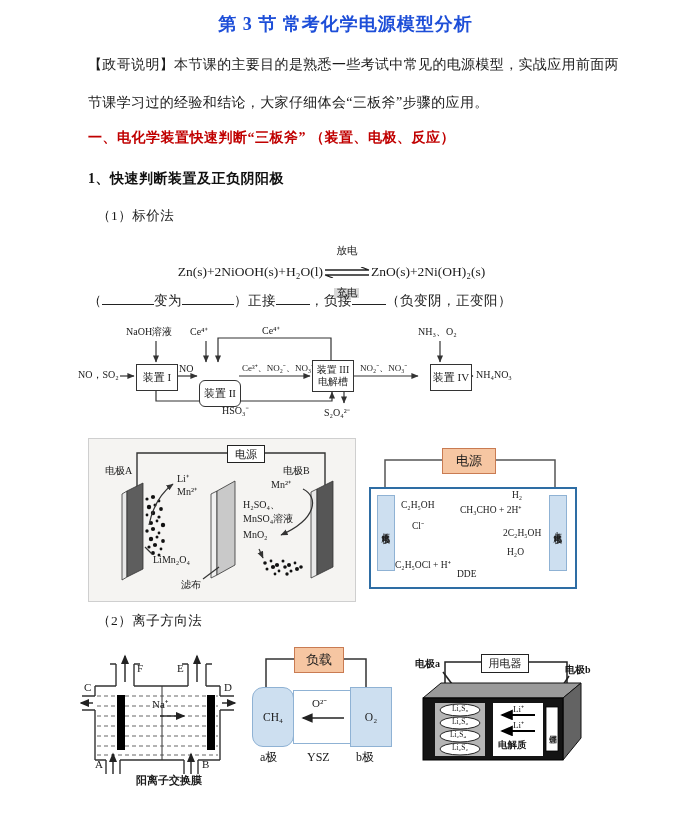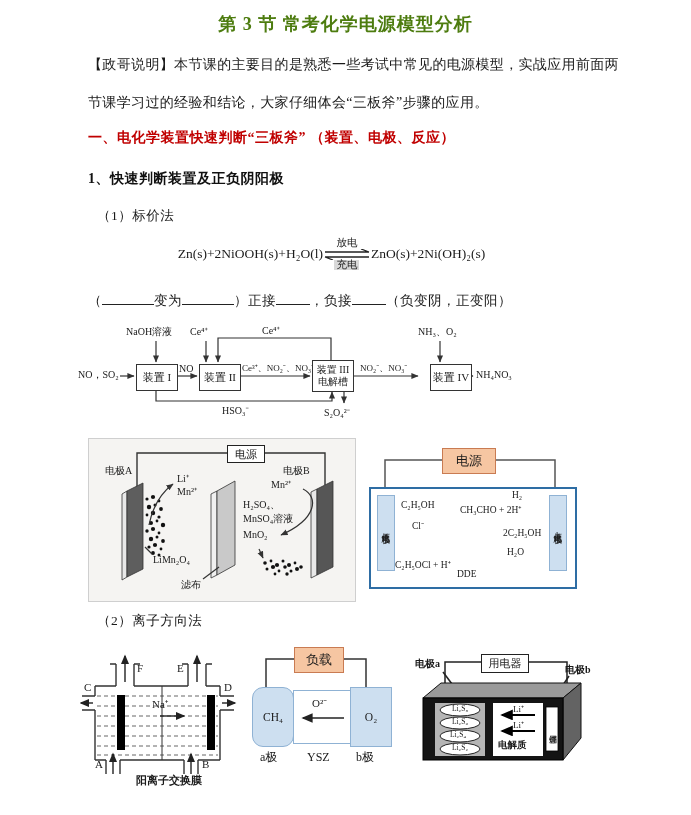--- a/index.html
+++ b/index.html
@@ -1,24 +1,24 @@
 <!DOCTYPE html>
 <html><head>
 <meta charset="utf-8">
 <style>
   html,body{margin:0;padding:0;background:#fff;}
   body{width:691px;height:815px;position:relative;font-family:"Liberation Serif",serif;color:#1a1a1a;overflow:hidden;}
   .abs{position:absolute;}
-  .title{width:691px;text-align:center;font-size:18px;font-weight:bold;color:#4d7c0f;letter-spacing:1px;}
+  .title{width:691px;text-align:center;font-size:18px;font-weight:bold;color:#1d4ed8;letter-spacing:1px;}
   .para{font-size:14px;letter-spacing:0.35px;white-space:nowrap;text-align:center;}
   .h-red{font-size:14px;font-weight:bold;color:#c00000;letter-spacing:0.5px;}
   .h-blk{font-size:14px;font-weight:bold;color:#111;letter-spacing:0.5px;}
   .sub{font-size:13.5px;letter-spacing:0.5px;}
   .eqrow{left:0;right:0;top:234px;display:flex;justify-content:center;align-items:center;font-size:13.5px;transform:translateX(-14px);}
-  .eqstack{display:flex;flex-direction:column;align-items:center;line-height:1;margin:4px 1px;}
+  .eqstack{display:flex;flex-direction:column;align-items:center;line-height:1;margin:12px 1px;gap:10px;}
   .eqstack .sm{font-size:10.5px;}
   .eqstack .under{background:#d8d8d8;padding:0 2px;}
   .fill{font-size:13.5px;letter-spacing:0.5px;white-space:nowrap;}
   .blank{display:inline-block;border-bottom:1.2px solid #222;height:13px;vertical-align:baseline;}
   .lbl{position:absolute;font-size:10px;line-height:1.15;white-space:nowrap;}
   .lbl9{position:absolute;font-size:9px;line-height:1.1;white-space:nowrap;}
   .lbl95{position:absolute;font-size:9.5px;line-height:1.1;white-space:nowrap;}
   .lbl11{position:absolute;font-size:11px;line-height:1.15;white-space:nowrap;}
   .fbox{position:absolute;border:1.2px solid #333;background:#fff;display:flex;flex-direction:column;align-items:center;justify-content:center;font-size:11px;line-height:1.2;}
   .panel1{background:#f5f4f2;border:1px solid #cfcfcf;}
@@ -78,21 +78,21 @@
     </g>
   </svg>
   <span class="lbl" style="left:12px;top:45px;">NO，SO₂</span>
   <span class="lbl" style="left:60px;top:2px;">NaOH溶液</span>
   <div class="fbox" style="left:70px;top:40px;width:40px;height:25px;">
       <span>装置 I</span>
     </div>
   <span class="lbl" style="left:113px;top:39px;">NO</span>
   <span class="lbl" style="left:124px;top:2px;">Ce⁴⁺</span>
   <span class="lbl" style="left:196px;top:1px;">Ce⁴⁺</span>
-  <div class="fbox" style="left:133px;top:40px;width:40px;height:25px;">
+  <div class="fbox" style="left:133px;top:56px;width:40px;height:25px;border-radius:6px;">
       <span>装置 II</span>
     </div>
   <span class="lbl9" style="left:176px;top:40px;">Ce³⁺、NO₂⁻、NO₃⁻</span>
   <div class="fbox" style="left:246px;top:36px;width:40px;height:30px;font-size:10px;">
     <span>装置 III</span>
     <span>电解槽</span>
   </div>
   <span class="lbl9" style="left:294px;top:40px;text-align:center;">NO₂⁻、NO₃⁻</span>
   <span class="lbl" style="left:352px;top:2px;">NH₃、O₂</span>
   <div class="fbox" style="left:364px;top:40px;width:40px;height:25px;font-family:Liberation Serif, serif;">

